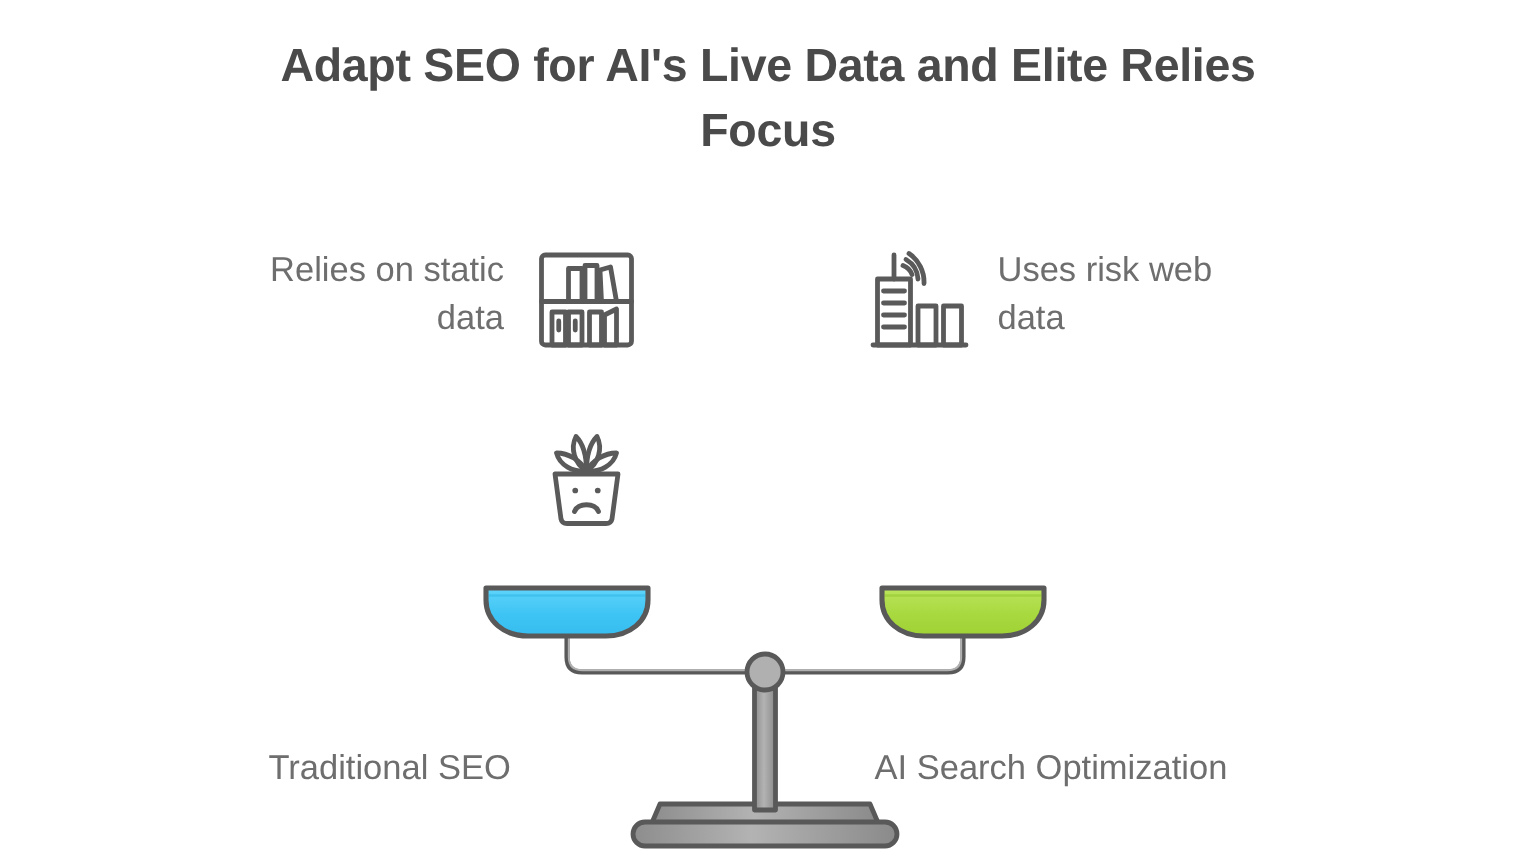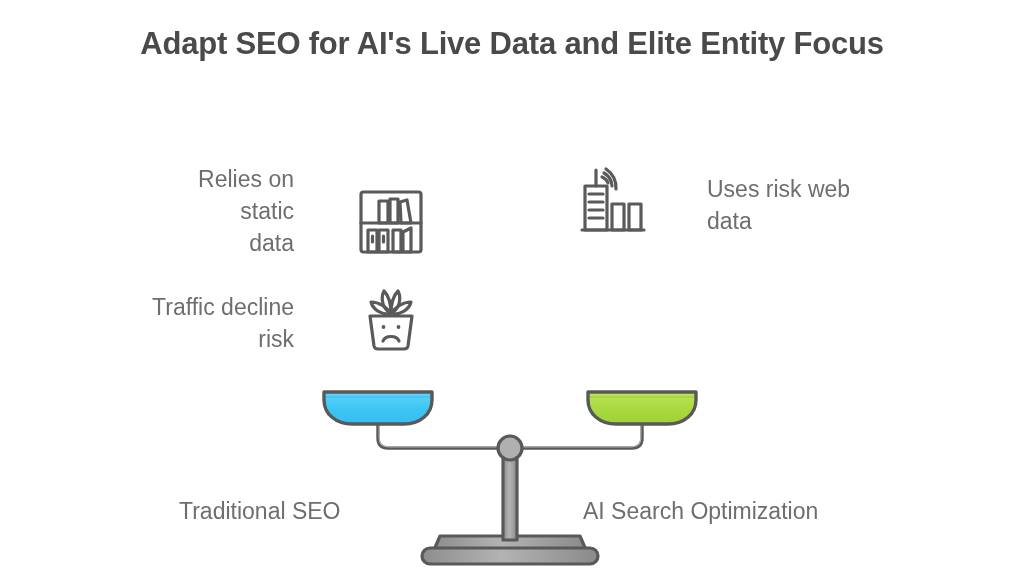--- a/index.html
+++ b/index.html
@@ -32,22 +32,21 @@
     font-weight: bold;
     line-height: 43px;
     color: #4a4a4a;
     letter-spacing: -0.2px;
   }
 
   
   .feature {
     position: absolute;
     display: flex;
-    align-items: flex-end;
-    gap: 42px;
+    align-items: flex-start;
   }
   .feature .label {
     font-size: 23px;
     line-height: 32px;
     color: #6e6e6e;
     white-space: pre-line;
   }
 
   
   .feature.left {
@@ -103,21 +102,21 @@
     white-space: nowrap;
   }
   #label-traditional { left: 179px; top: 496px; }
   #label-ai          { left: 583px; top: 496px; }
 </style>
 </head>
 <body>
 
 <div class="canvas">
 
-  <div class="title">Adapt SEO for AI's Live Data and Elite Entity Focus</div>
+  <div class="title">Adapt SEO for AI's Live Data and Elite Relies Focus</div>
 
   <div class="feature left" id="feature-static">
     <div class="label">Relies on static
 data</div>
     <div class="icon-wrap">
       <svg width="72" height="72" viewBox="0 0 72 72" fill="none" stroke="#5a5a5a" stroke-width="3.2" stroke-linejoin="round" stroke-linecap="round">
         <rect x="6" y="6" width="60" height="60" rx="2.5"></rect>
         <line x1="6" y1="37" x2="66" y2="37"></line>
 
         <rect x="24" y="15" width="9" height="22"></rect>
@@ -153,22 +152,20 @@
         <path d="M36 22 A16 16 0 0 0 28 9"></path>
         <path d="M40 25 A23 23 0 0 0 30 5"></path>
         <path d="M32 19 A10 10 0 0 0 26 13"></path>
       </svg>
     </div>
     <div class="label">Uses risk web
 data</div>
   </div>
 
   <div class="feature left" id="feature-decline">
-    <div class="label">Traffic decline
-risk</div>
     <div class="icon-wrap">
       <svg width="70" height="70" viewBox="0 0 70 70" fill="none" stroke="#5a5a5a" stroke-width="3.2" stroke-linejoin="round" stroke-linecap="round">
 
         <path d="M35 31 C27 26 24 16 28 8 C33 13 35 22 35 31 Z"></path>
         <path d="M35 31 C43 26 46 16 42 8 C37 13 35 22 35 31 Z"></path>
         <path d="M35 31 C26 32 17 27 15 19 C23 19 31 24 35 31 Z"></path>
         <path d="M35 31 C44 32 53 27 55 19 C47 19 39 24 35 31 Z"></path>
 
         <path d="M14 33 L56 33 L52 63 C51.6 65 50 66 48 66 L22 66 C20 66 18.4 65 18 63 Z"></path>
 

